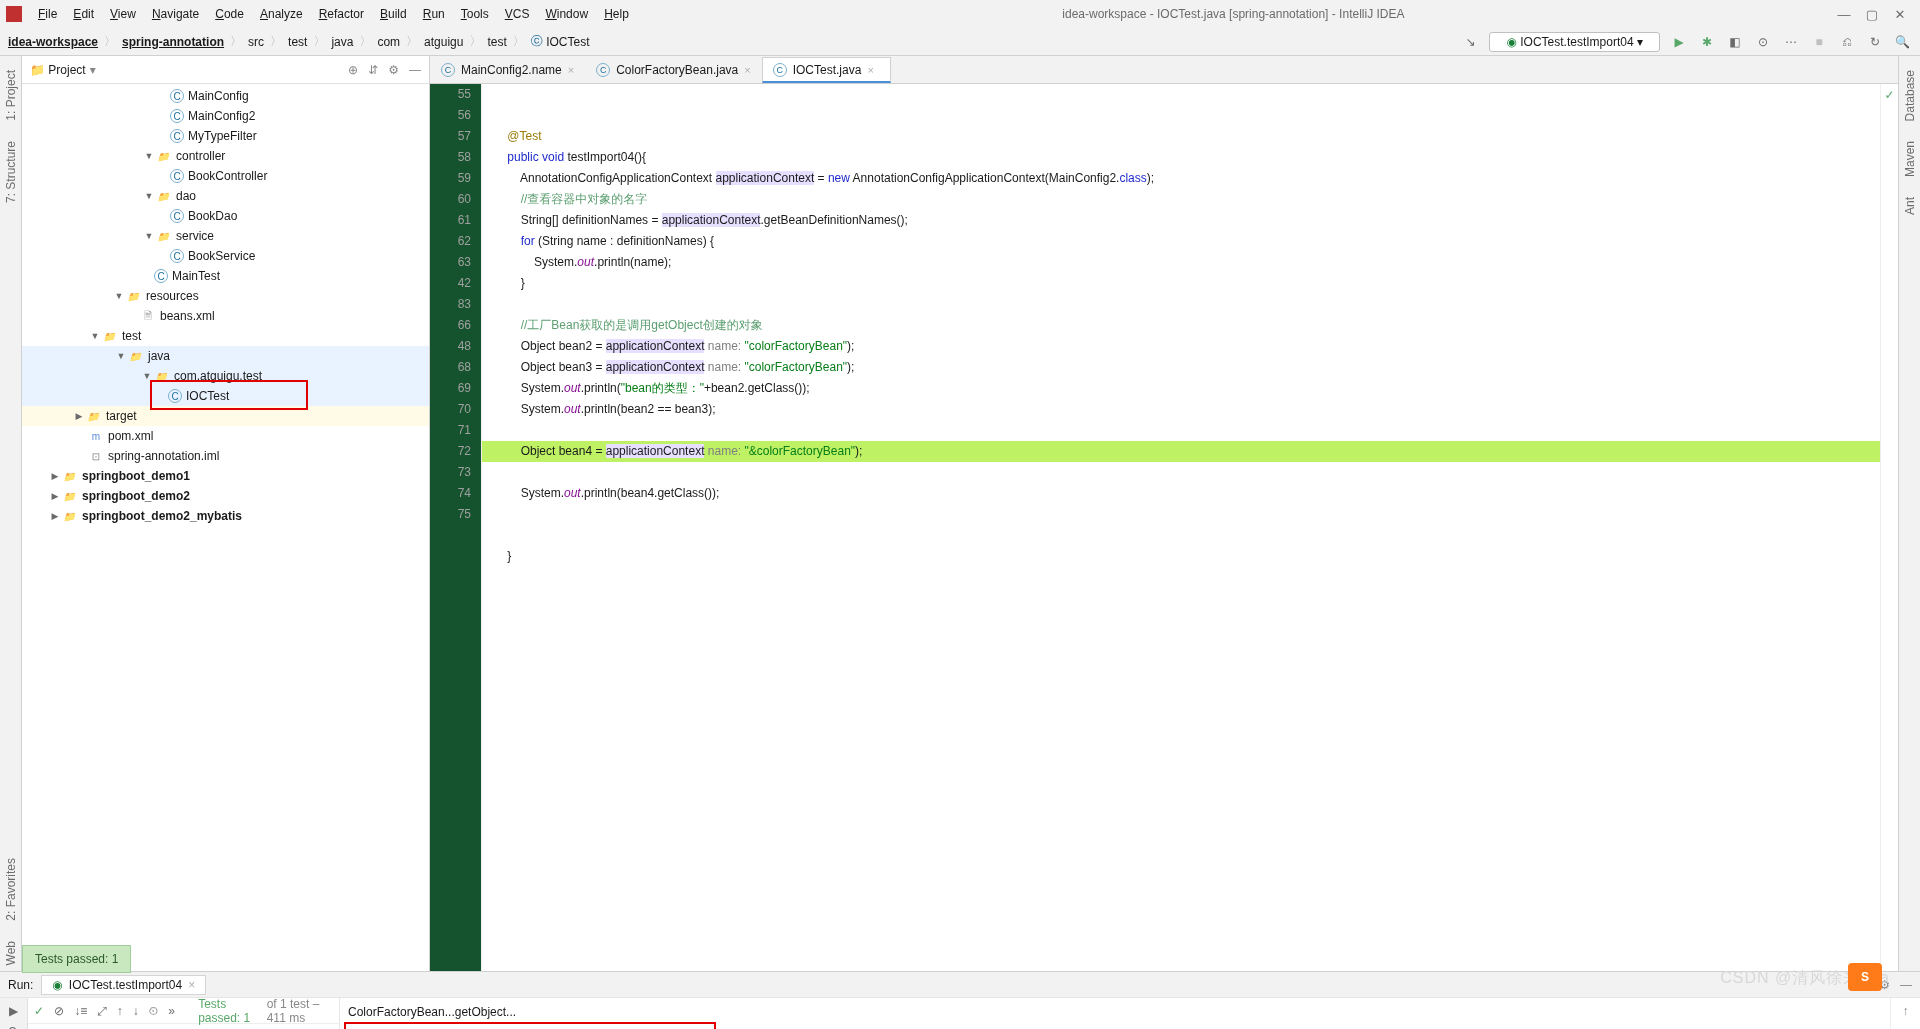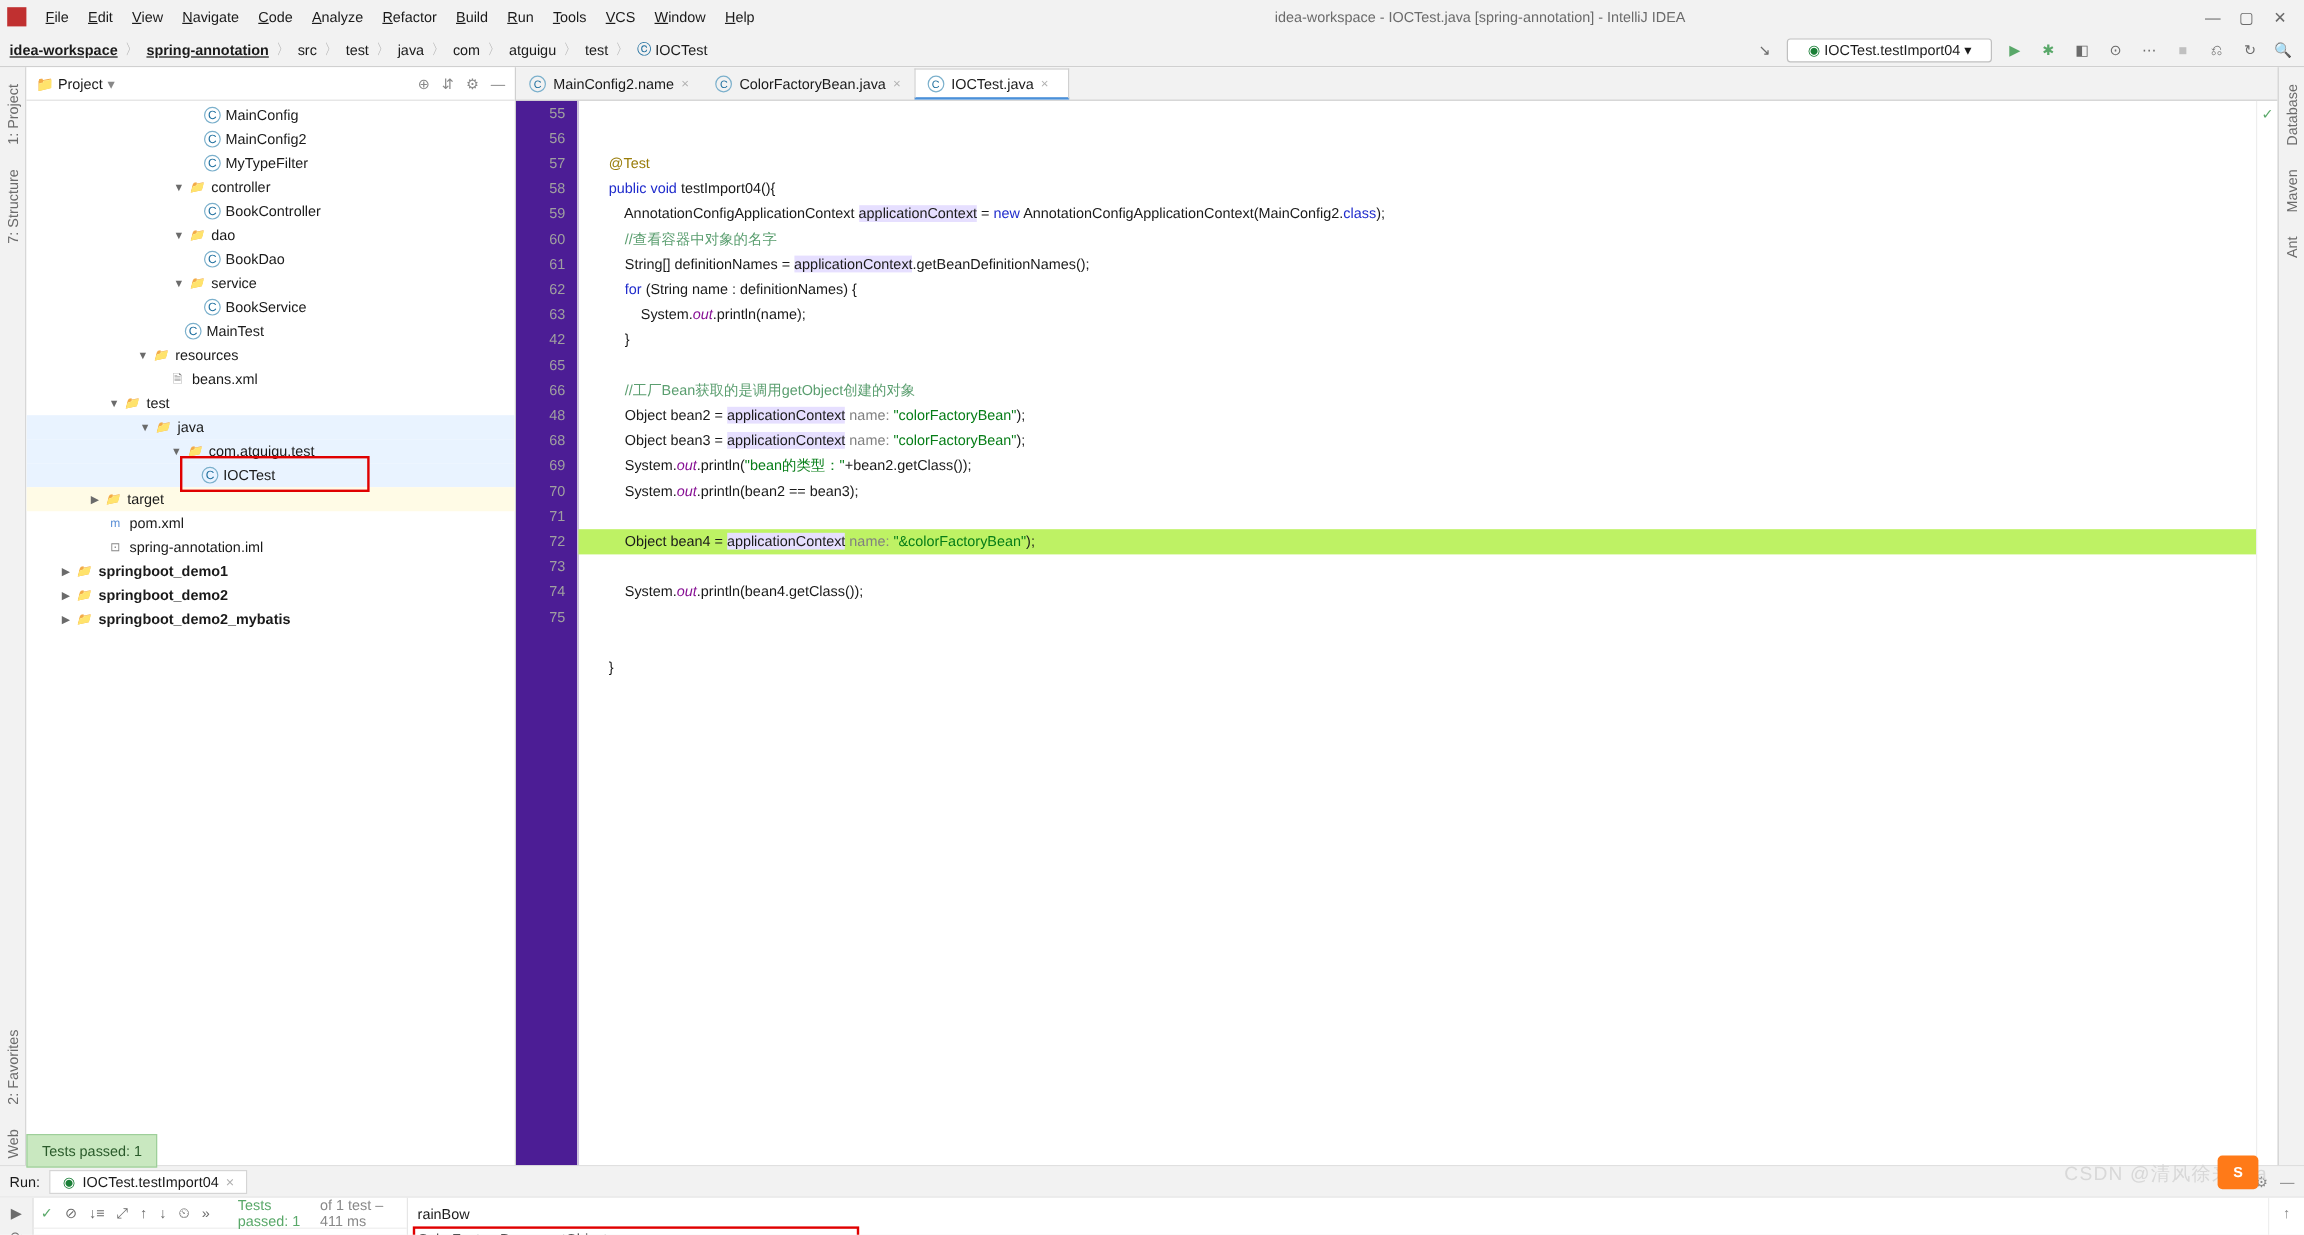--- a/index.html
+++ b/index.html
@@ -43,21 +43,21 @@
 .redbox { position:absolute; border:2px solid #e00000; pointer-events:none; }
 .editor-area { flex:1; display:flex; flex-direction:column; background:#fff; }
 .tabsbar { height:28px; display:flex; align-items:flex-end; border-bottom:1px solid #d0d0d0; background:#f2f2f2; }
 .etab { height:26px; display:flex; align-items:center; padding:0 10px; gap:6px; color:#1a1a1a; border:1px solid transparent;}
 .etab.active { background:#fff; border:1px solid #d0d0d0; border-bottom:1px solid #fff; }
 .etab.active::after { content:""; position:relative; }
 .etab .close { color:#b0b0b0; font-size:11px; }
 .etab .tabicon { width:14px;height:14px;border:1px solid #7bb0cc;border-radius:7px;font-size:9px;color:#1e6e9e;display:inline-flex;align-items:center;justify-content:center; }
 .etab.active { border-bottom:2px solid #4a90d9; }
 .editor-body { display:flex; flex:1; overflow:hidden; font-family:"JetBrains Mono","Consolas",monospace; font-size:13px; }
-.gutter { width:52px; background:#4c1d95; color:#a0a0a0; text-align:right; padding-right:10px; border-right:1px solid #eee; line-height:21px; }
+.gutter { width:52px; background:#14532d; color:#a0a0a0; text-align:right; padding-right:10px; border-right:1px solid #eee; line-height:21px; }
 .gut-icon { position:relative; }
 .gut-icon::after { content:"↻"; position:absolute; left:-16px; color:#59a869; font-size:11px; }
 .code { flex:1; padding-left:12px; line-height:21px; white-space:pre; }
 .code .hl-line { background:#bef264; display:block; margin-left:-12px; padding-left:12px; }
 .kw { color:#1f2bcc; }
 .ann { color:#9a7d0a; }
 .cmt-cn { color:#5a9e6f; font-style:normal; }
 .str { color:#067d17; }
 .fld { color:#871094; font-style:italic; }
 .param { color:#808080;text-align:center; }
@@ -305,21 +305,21 @@
         <div>55</div>
           <div>56</div>
           <div class="gut-icon">57</div>
           <div>58</div>
           <div>59</div>
           <div>60</div>
           <div>61</div>
           <div>62</div>
           <div>63</div>
           <div>42</div>
-          <div>65</div>
+          <div>83</div>
           <div>66</div>
           <div>48</div>
           <div>68</div>
           <div>69</div>
           <div>70</div>
           <div>71</div>
           <div>72</div>
           <div>73</div>
           <div>74</div>
           <div>75</div>
@@ -390,21 +390,20 @@
         <span>⏲</span>
         <span>»</span>&nbsp;
         <span class="pass">Tests passed: 1</span><span style="color:#888"> of 1 test – 411 ms</span>
       </div>
       <div class="test-rows">
         <div class="row"><span class="chev">▼</span><span class="ok-ico">✓</span><span>IOCTest</span>&nbsp;<span style="color:#999">(com.atguigu.test)</span><span class="time">411 ms</span></div>
 
       </div>
     </div>
     <div class="console">
-<div>rainBow</div>
 <div>ColorFactoryBean...getObject...</div>
 
       <div class="redbox2"></div>
     </div>
     <div class="console-rail">
       <span>↑</span>
       <span>↓</span>
 
     </div>
   </div>

